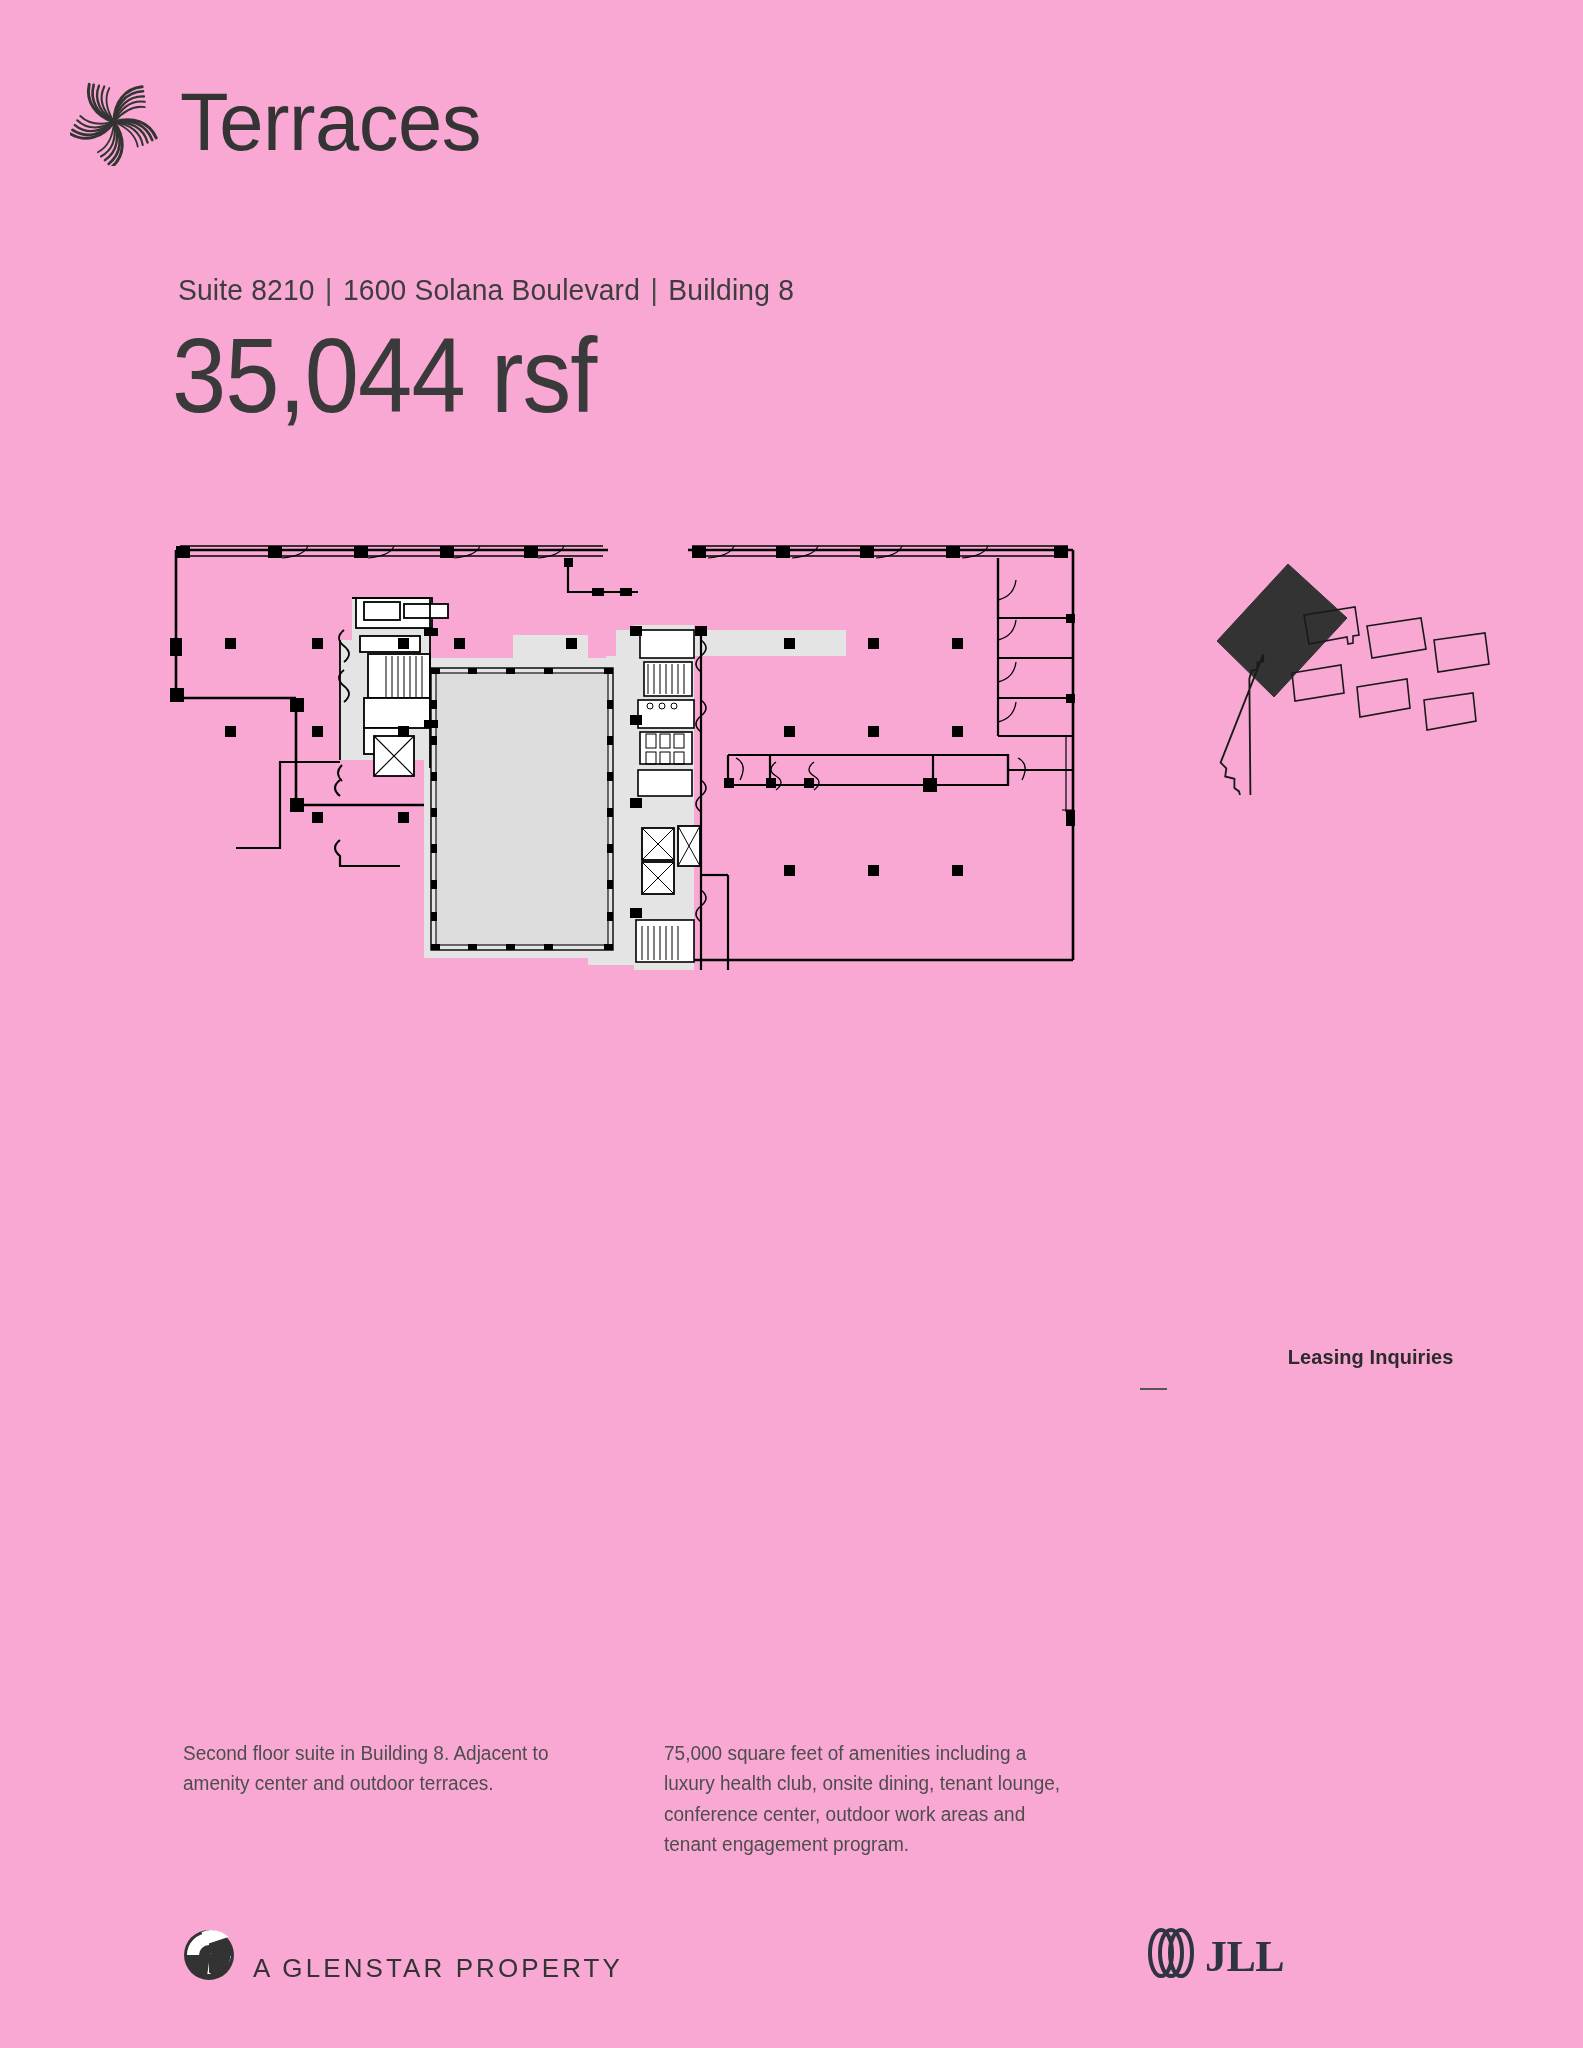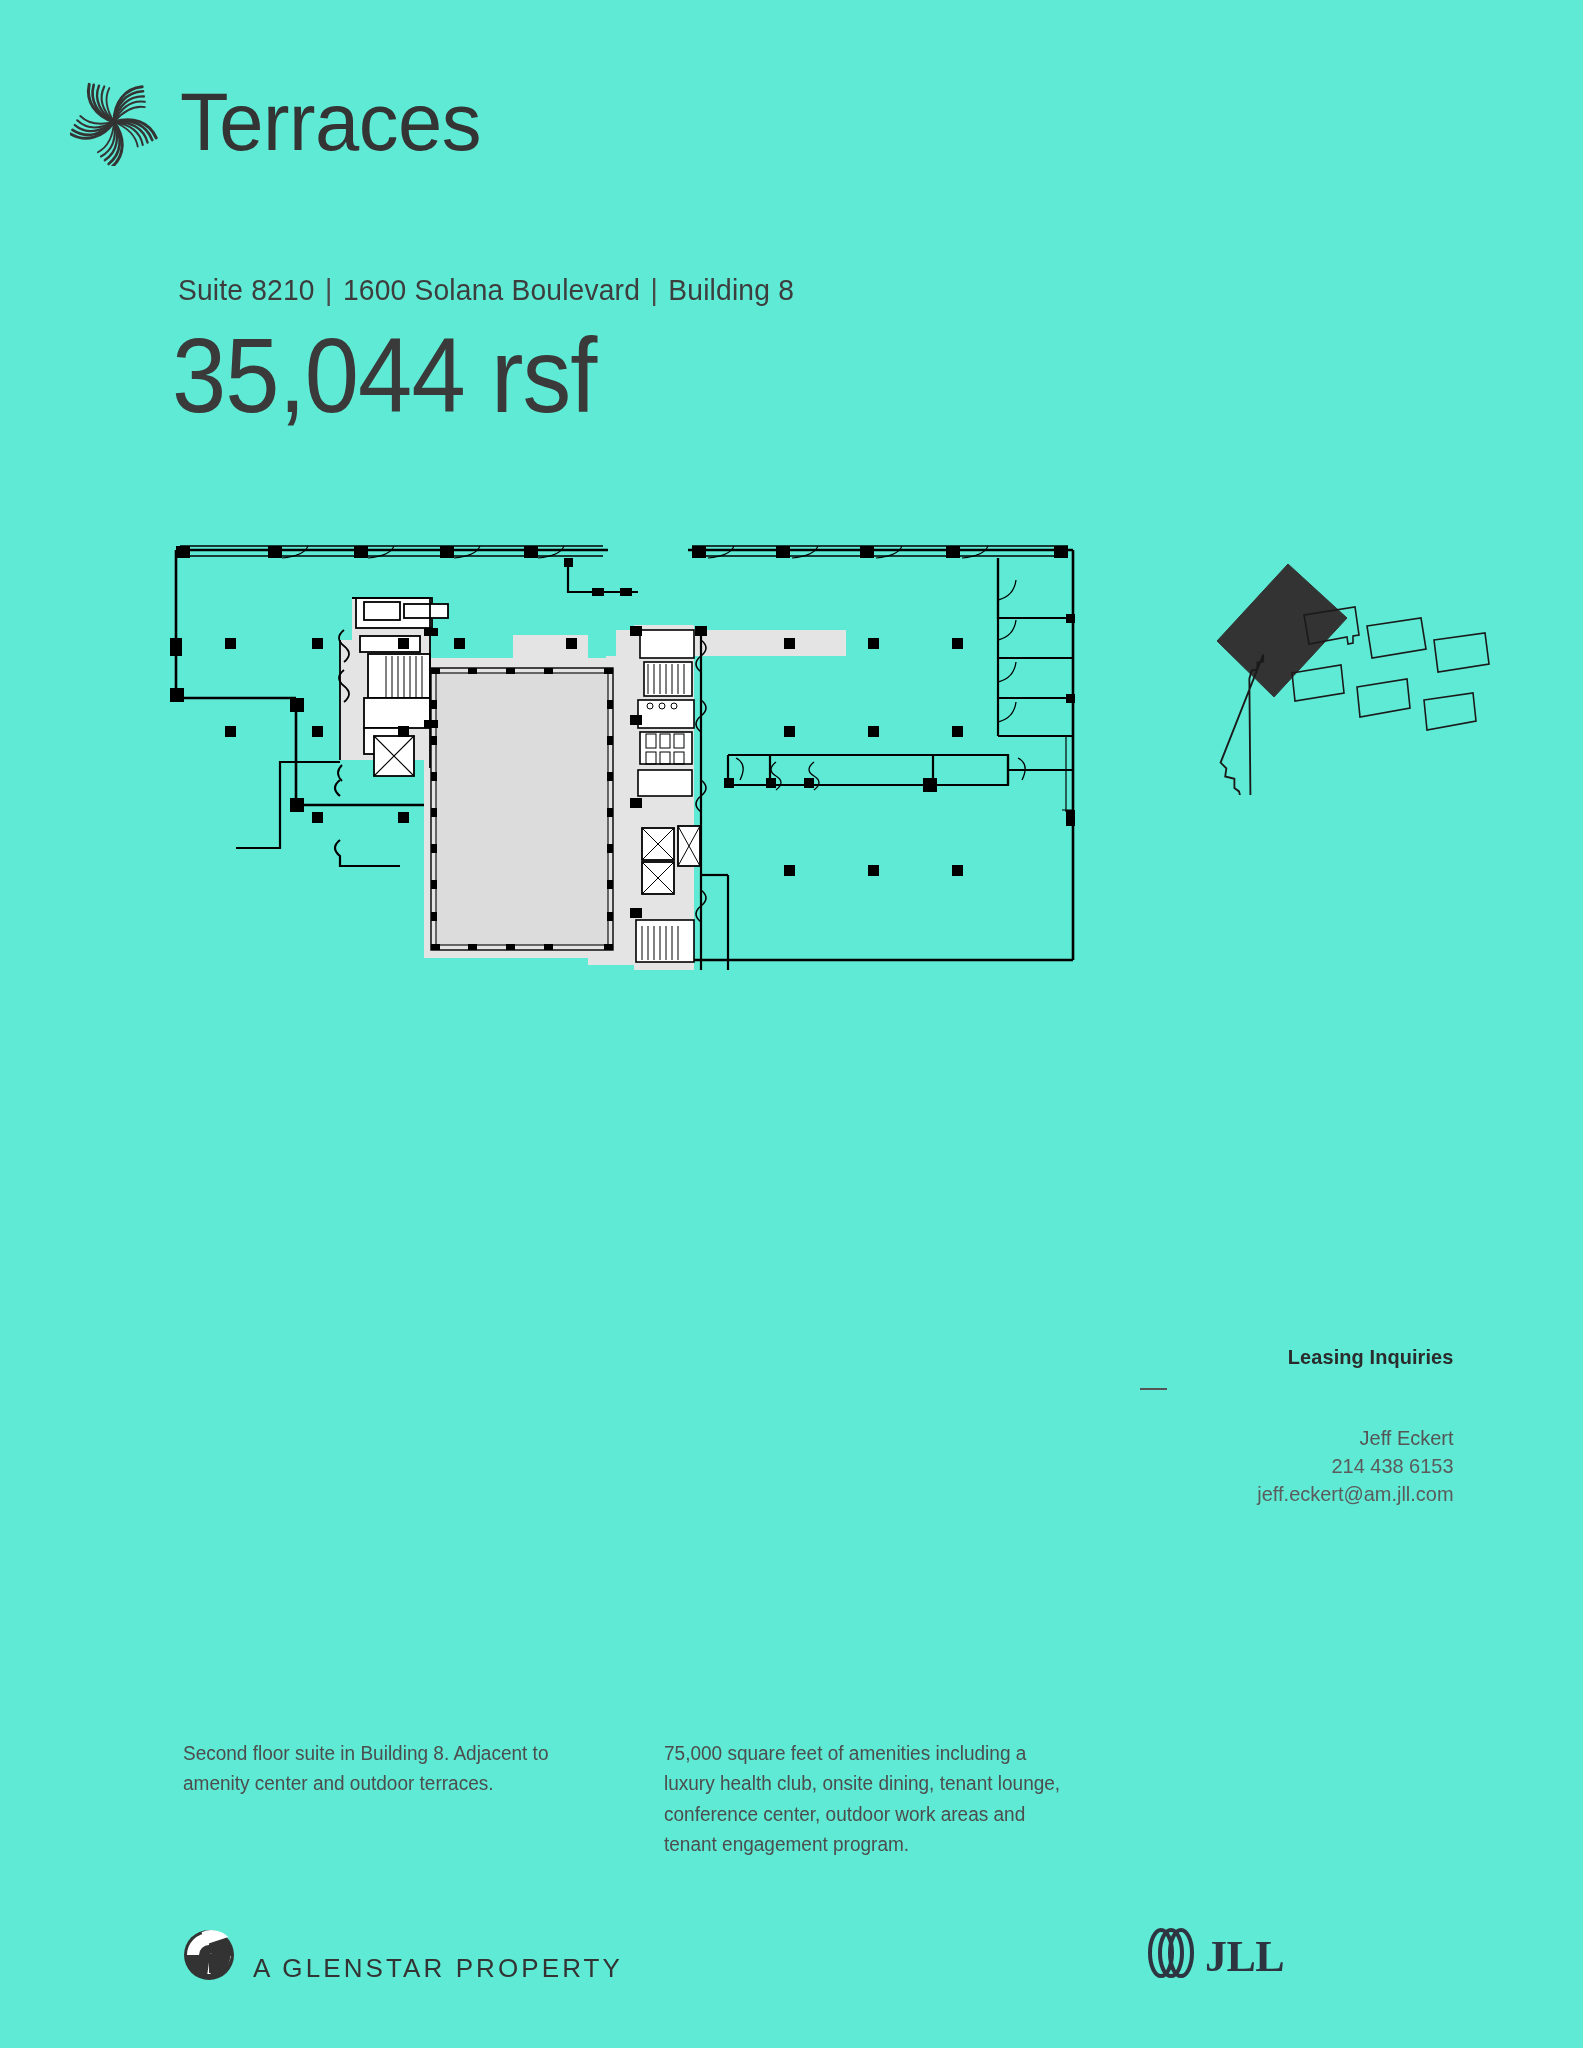--- a/index.html
+++ b/index.html
@@ -2,21 +2,21 @@
 <html><head>
 <meta charset="utf-8">
 <style>
   html,body{margin:0;padding:0;background:#ffffff;}
   body{
     width:1583px;height:2048px;position:relative;overflow:hidden;
     font-family:"Liberation Sans",sans-serif;
     color:#3a3a3a;
     -webkit-font-smoothing:antialiased;
   }
-  .page{position:absolute;inset:0;background:#5eead4;}
+  .page{position:absolute;inset:0;background:#f9a8d4;}
 
   
   .brand{position:absolute;left:70px;top:78px;display:flex;align-items:center;}
   .brand-mark{width:88px;height:88px;flex:none;}
   .brand-word{
     font-size:82px;line-height:1;letter-spacing:-0.5px;
     color:#343434;font-weight:400;margin-left:22px;
     font-family:"Liberation Sans",sans-serif;
     transform:scaleX(0.97);transform-origin:left center;
   }
@@ -441,25 +441,20 @@
       <polygon points="217,142 267,134 270,163 220,172" fill="none" stroke="#1a1a1a" stroke-width="1.6"></polygon>
       <polygon points="284,155 333,148 336,176 287,185" fill="none" stroke="#1a1a1a" stroke-width="1.6"></polygon>
     </svg>
   </div>
 
   <div class="leasing">
     <div class="leasing-title">Leasing Inquiries</div>
     <div class="leasing-rule"></div>
 
 
-    <div class="contact">
-      <div class="cname">Jeff Eckert</div>
-      <div>214 438 6153</div>
-      <div>jeff.eckert@am.jll.com</div>
-    </div>
 
   </div>
 
   <div class="desc-left">Second floor suite in Building 8. Adjacent to amenity center and outdoor terraces.</div>
   <div class="desc-right">75,000 square feet of amenities including a luxury health club, onsite dining, tenant lounge, conference center, outdoor work areas and tenant engagement program.</div>
 
   <div class="glenstar">
     <span>
       <svg width="52" height="52" viewBox="0 0 52 52" aria-hidden="true">
         <circle cx="26" cy="26" r="25" fill="#333"></circle>

